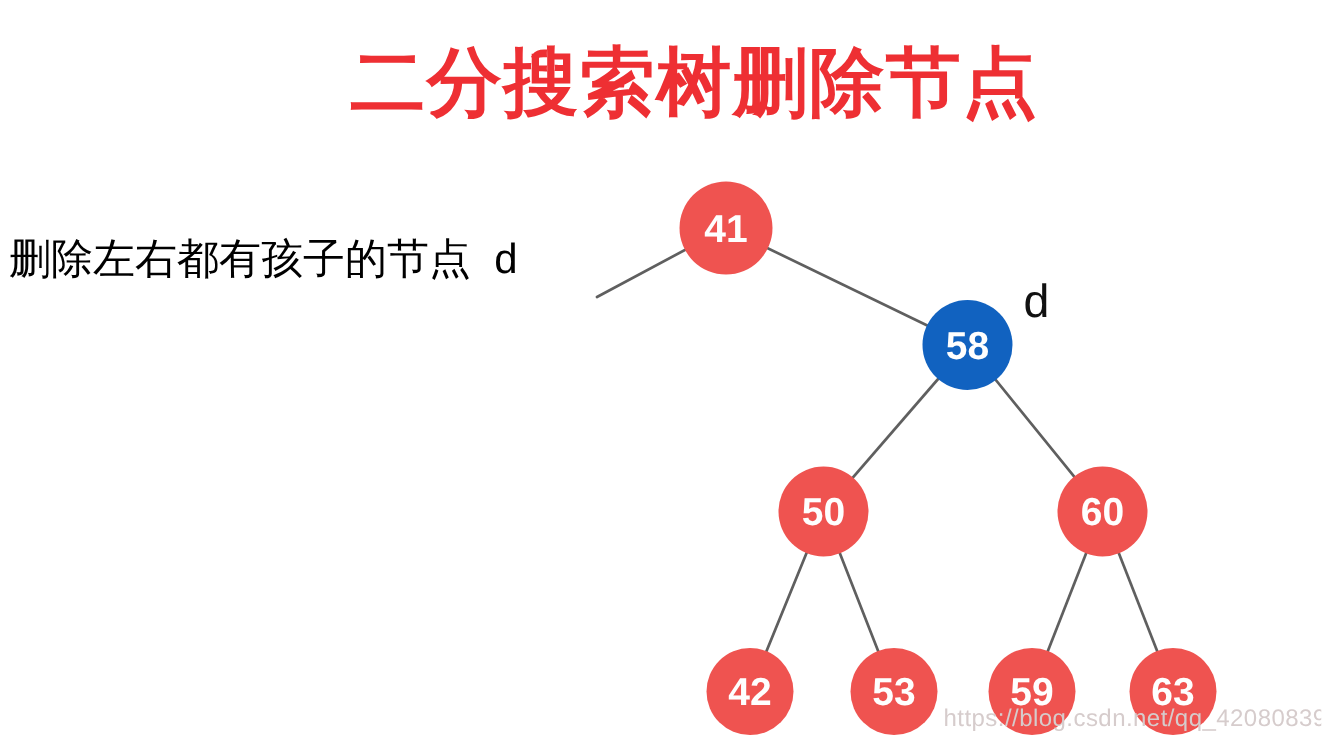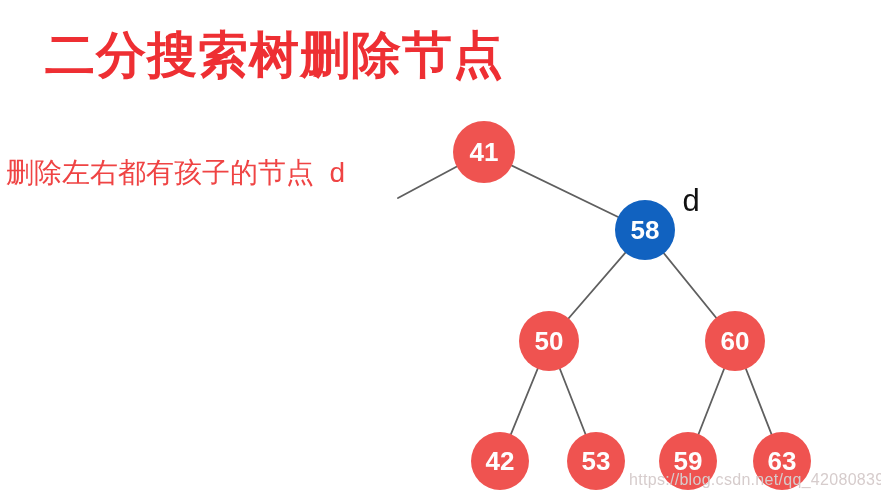--- a/index.html
+++ b/index.html
@@ -14,21 +14,21 @@
     height: 498px;
     background: #ffffff;
     overflow: hidden;
   }
   .title {
     position: absolute;
     top: 27px;
     left: 45px;
     right: 0;
     margin: 0;
-    text-align: left;
+    text-align: center;
     font-size: 50px;
     font-weight: bold;
     letter-spacing: 1px;
     line-height: 1.15;
   }
   .caption {
     position: absolute;
     top: 156px;
     left: 6px;
     font-size: 28px;
@@ -66,21 +66,21 @@
     white-space: nowrap;
   }
 </style>
 </head>
 <body>
 
 <div class="stage">
 
   <h1 class="title" style="color: rgb(238, 47, 51);">二分搜索树删除节点</h1>
 
-  <div class="caption" style="color: #ef4444;">删除左右都有孩子的节点  d</div>
+  <div class="caption" style="color: #000000;">删除左右都有孩子的节点  d</div>
 
   <svg class="tree-svg" width="881" height="498" viewBox="0 0 881 498">
 
     <g stroke="#5f5f5f">
       <line x1="484" y1="152" x2="398" y2="198"></line>
       <line x1="484" y1="152" x2="645" y2="230"></line>
       <line x1="645" y1="230" x2="549" y2="341"></line>
       <line x1="645" y1="230" x2="735" y2="341"></line>
       <line x1="549" y1="341" x2="500" y2="461"></line>
       <line x1="549" y1="341" x2="596" y2="461"></line>

